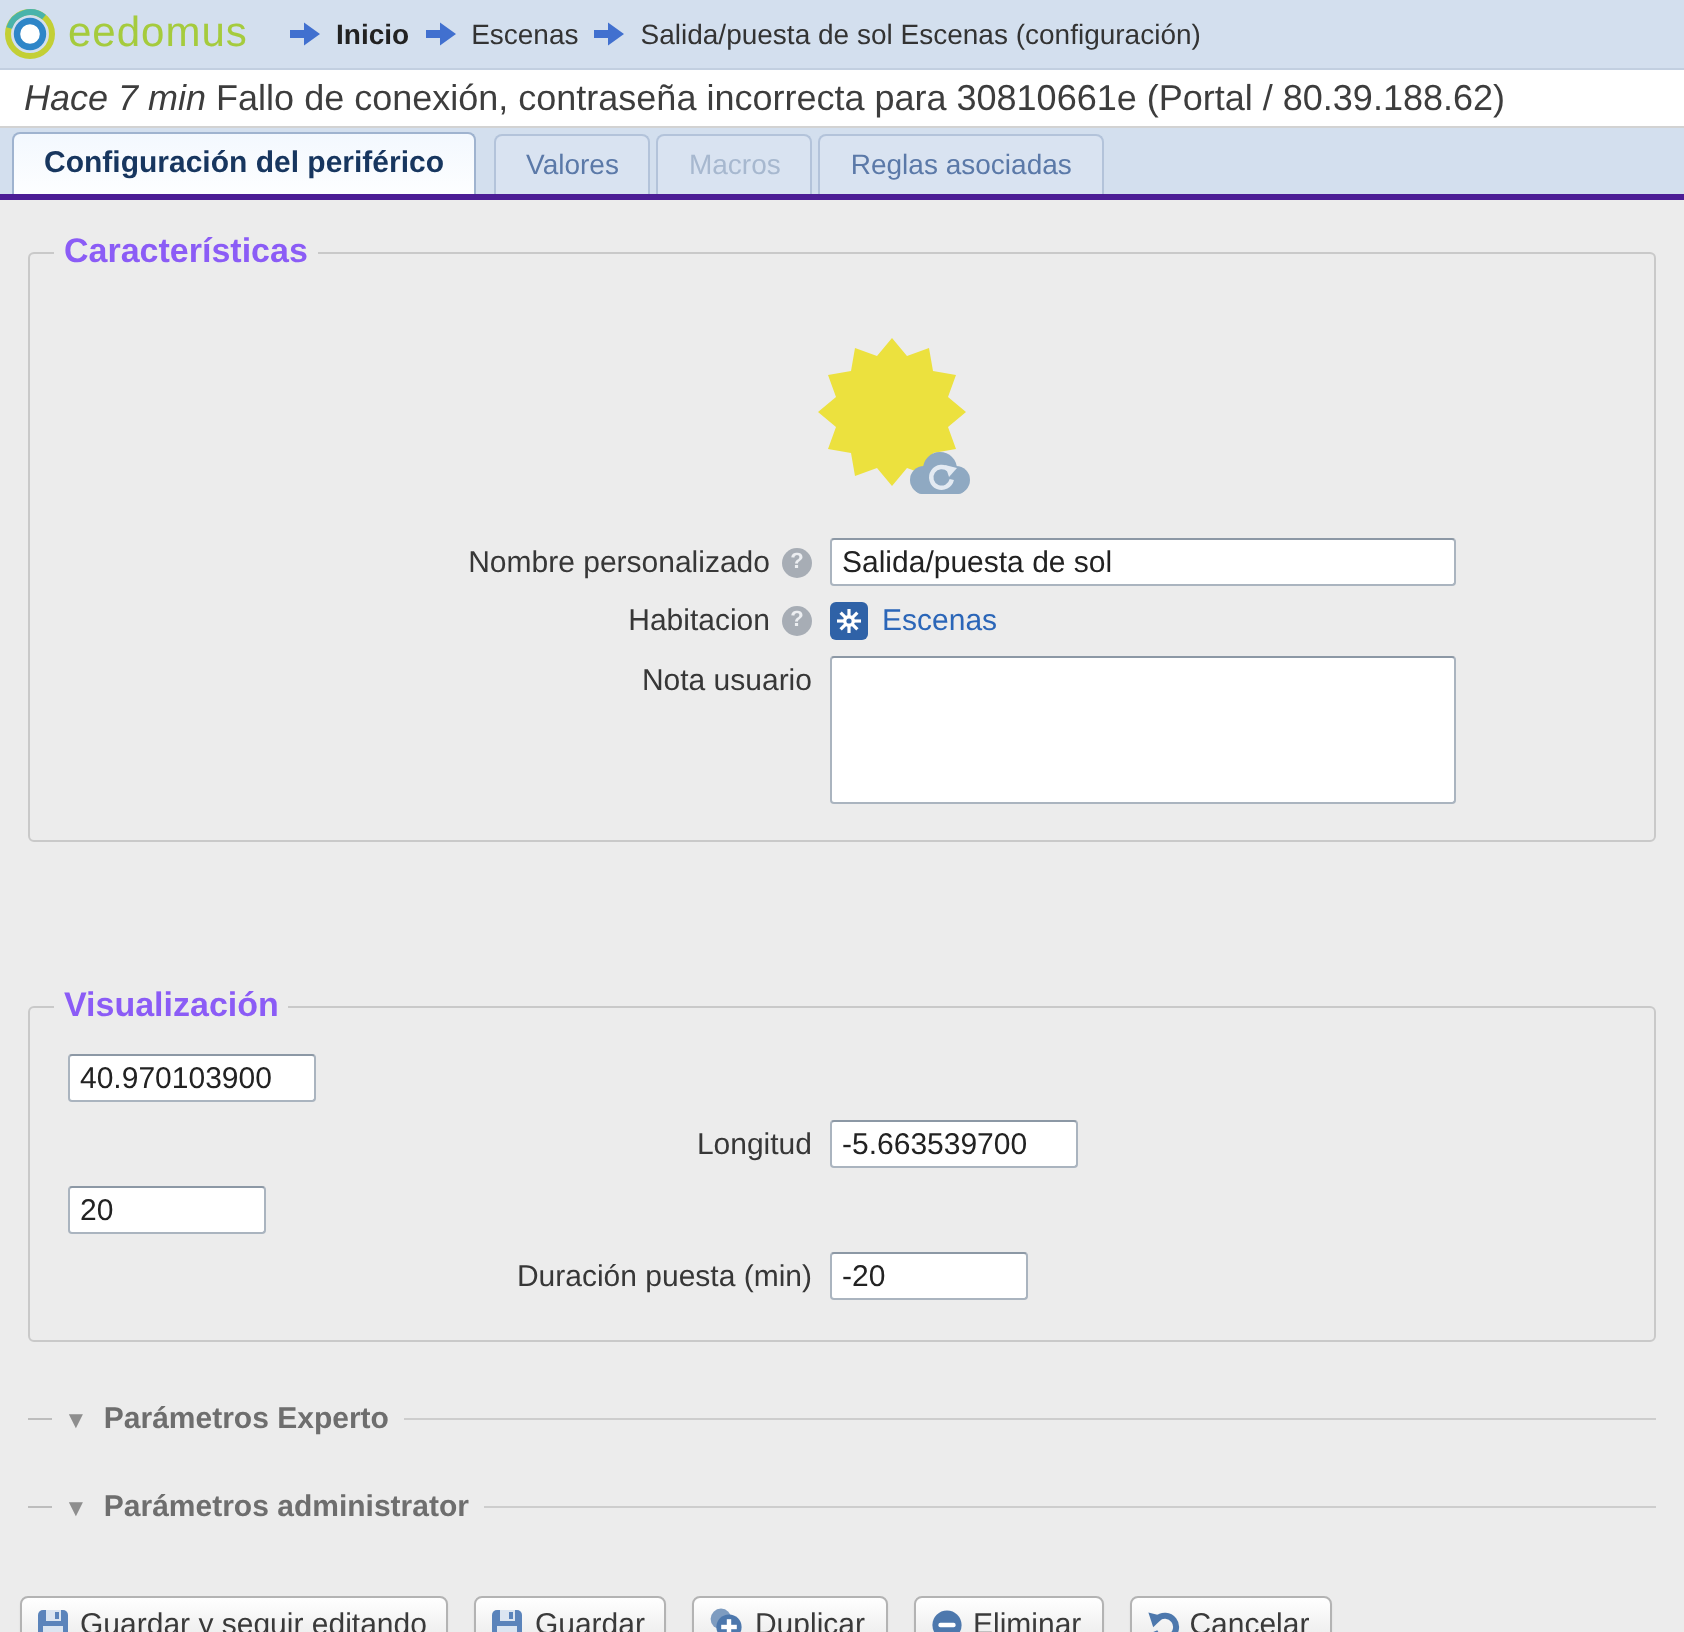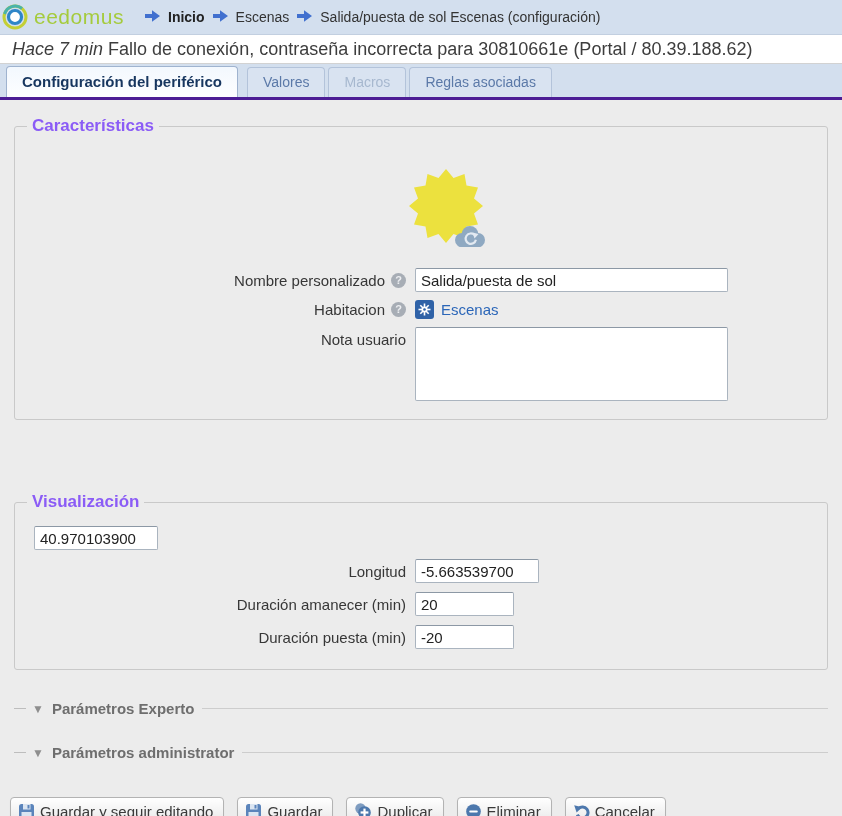--- a/index.html
+++ b/index.html
@@ -10,21 +10,21 @@
     font-family:"Liberation Sans", sans-serif;
     color:#373737;
   }
   
   .header {
     height:35px; background:#d3dfee; border-bottom:1px solid #c2cfe0;
     display:flex; align-items:center; padding:0 2px;
   }
   .logo { display:flex; align-items:center; gap:6px; width:142px; }
   .logo-text { font-size:21px; color:#a5cb3d; letter-spacing:0.5px; }
-  .breadcrumb { display:flex; gap:7px; font-size:14px; color:#333; }
+  .breadcrumb { display:flex; align-items:center; gap:7px; font-size:14px; color:#333; }
   .crumb-arrow { display:inline-flex; }
   .crumb { white-space:nowrap; }
   .crumb.first { font-weight:bold; color:#222; }
   
   .notification {
     height:29px; background:#ffffff; border-bottom:1px solid #d2d2d2;
     display:flex; align-items:center; padding:0 12px; font-size:18px; color:#3d3d3d;
     white-space:pre;
   }
   .notif-time { font-style:italic; }
@@ -224,23 +224,20 @@
     <div class="row">
       <div class="label-cell">
         <span>Longitud</span>
       </div>
       <div class="field-cell">
         <input type="text" class="w-geo" value="-5.663539700" style="">
       </div>
     </div>
 
     <div class="row">
-      <div class="label-cell">
-        <span>Duración amanecer (min)</span>
-      </div>
       <div class="field-cell">
         <input type="text" class="w-dur" value="20" style="">
       </div>
     </div>
 
     <div class="row" style="margin-bottom:2px;">
       <div class="label-cell">
         <span>Duración puesta (min)</span>
       </div>
       <div class="field-cell">

